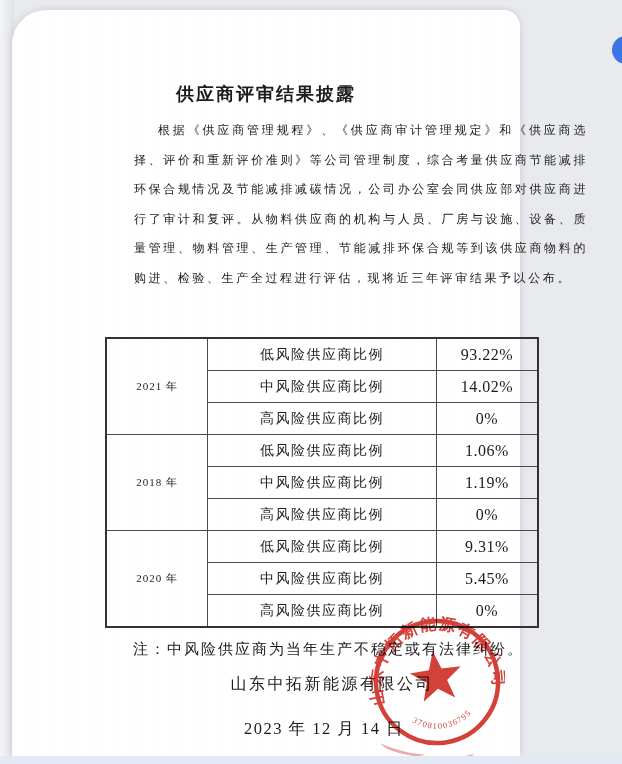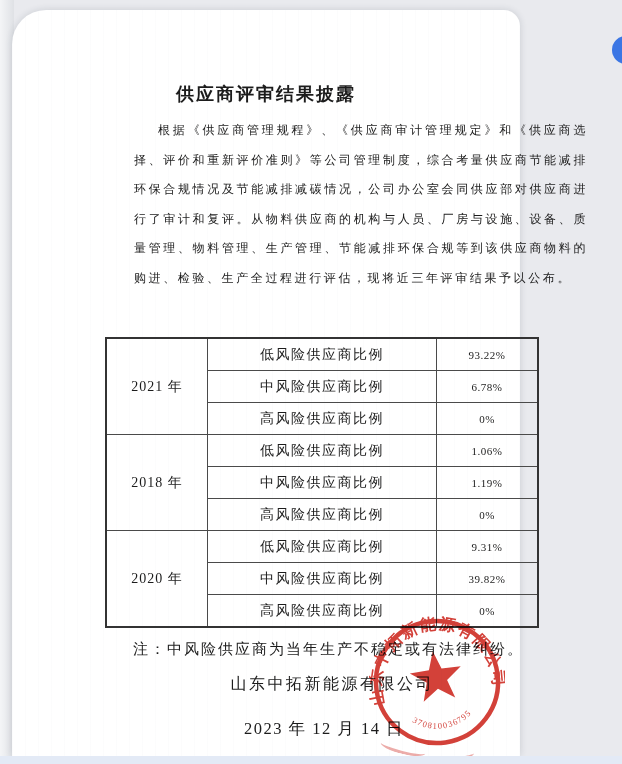--- a/index.html
+++ b/index.html
@@ -57,23 +57,23 @@
     border: 1px solid #4a4a4a;
     height: 31px;
     text-align: center;
     vertical-align: middle;
     padding: 0;
     font-size: 14px;
     letter-spacing: 1.5px;
   }
   .doc-table { border: 2px solid #333; }
   .doc-table tr.group-start td { border-top: 1.6px solid #333; }
-  .doc-table .year-cell  { width: 100px; font-size: 14px; letter-spacing: 1px; }
+  .doc-table .year-cell  { width: 100px; font-size: 11px; letter-spacing: 1px; }
   .doc-table .label-cell { width: 228px; }
-  .doc-table .value-cell { width: 100px; letter-spacing: 0.5px; font-size: 11px; }
+  .doc-table .value-cell { width: 100px; letter-spacing: 0.5px; font-size: 16px; }
   .doc-note {
     position: absolute;
     left: 121px; top: 630px;
     font-size: 15px;
     letter-spacing: 2px;
     white-space: nowrap;
   }
   .doc-company {
     position: absolute;
     right: 86px; top: 664px;
@@ -129,21 +129,21 @@
 
   <table class="doc-table">
     <tbody>
         <tr class="group-start">
           <td rowspan="3" class="year-cell">2021 年</td>
           <td class="label-cell">低风险供应商比例</td>
           <td class="value-cell">93.22%</td>
         </tr>
         <tr>
           <td class="label-cell">中风险供应商比例</td>
-          <td class="value-cell">6.78%</td>
+          <td class="value-cell">14.02%</td>
         </tr>
         <tr>
           <td class="label-cell">高风险供应商比例</td>
           <td class="value-cell">0%</td>
         </tr>
         <tr class="group-start">
           <td rowspan="3" class="year-cell">2018 年</td>
           <td class="label-cell">低风险供应商比例</td>
           <td class="value-cell">1.06%</td>
         </tr>
@@ -155,21 +155,21 @@
           <td class="label-cell">高风险供应商比例</td>
           <td class="value-cell">0%</td>
         </tr>
         <tr class="group-start">
           <td rowspan="3" class="year-cell">2020 年</td>
           <td class="label-cell">低风险供应商比例</td>
           <td class="value-cell">9.31%</td>
         </tr>
         <tr>
           <td class="label-cell">中风险供应商比例</td>
-          <td class="value-cell">39.82%</td>
+          <td class="value-cell">5.45%</td>
         </tr>
         <tr>
           <td class="label-cell">高风险供应商比例</td>
           <td class="value-cell">0%</td>
         </tr>
       </tbody>
   </table>
 
   <div class="doc-note">注：中风险供应商为当年生产不稳定或有法律纠纷。</div>
 

